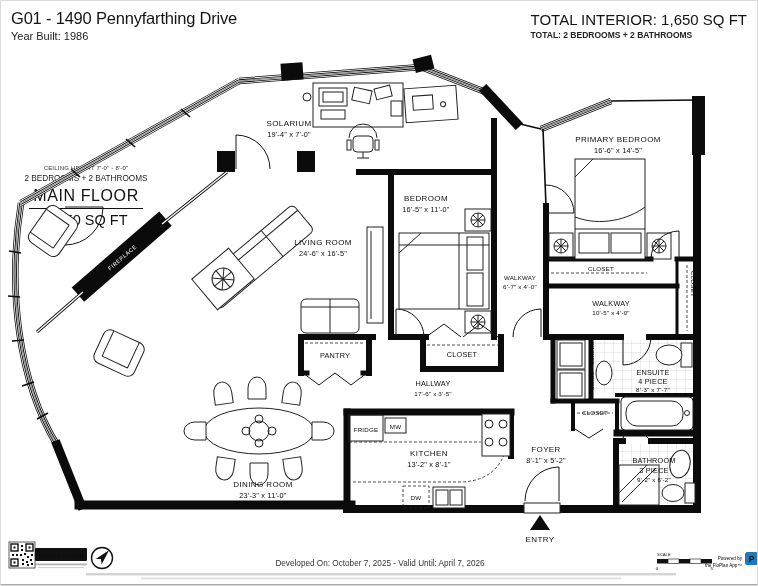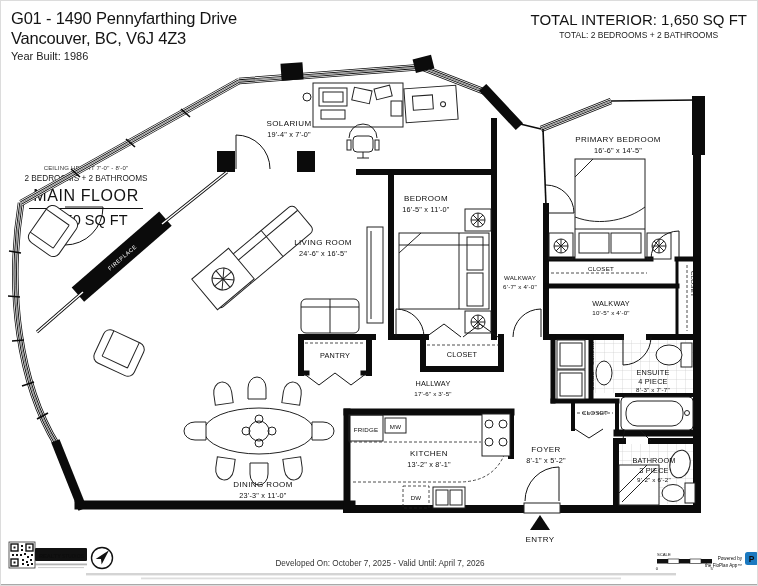--- a/index.html
+++ b/index.html
@@ -2,23 +2,23 @@
 <html><head>
 <meta charset="utf-8">
 <style>
   html,body{margin:0;padding:0;background:#fff;}
   .page{position:relative;width:758px;height:586px;background:#fff;overflow:hidden;
         border:1px solid #dcdcdc;box-sizing:border-box;
         font-family:"Liberation Sans",sans-serif;color:#111;}
   .hdr-left{position:absolute;left:10px;top:7px;line-height:1.22;}
   .hdr-left .l1,.hdr-left .l2{font-size:16.5px;letter-spacing:-.2px;color:#141414;}
   .hdr-left .yr{font-size:11px;margin-top:2px;color:#222;}
-  .hdr-right{position:absolute;right:10px;top:10px;text-align:center;}
+  .hdr-right{position:absolute;right:10px;top:10px;text-align:left;}
   .hdr-right .t1{font-size:15px;color:#141414;}
-  .hdr-right .t2{font-size:8.5px;margin-top:2px;color:#222;}
+  .hdr-right .t2{font-size:8.5px;margin-top:2px;color:#222;font-weight:bold;}
   .finfo{position:absolute;left:14px;top:164px;width:142px;text-align:center;}
   .finfo .ch{font-size:6px;color:#333;letter-spacing:.2px;}
   .finfo .rs{font-size:8.2px;margin-top:3px;color:#1a1a1a;}
   .finfo .fn{font-size:16px;letter-spacing:.6px;margin-top:4px;display:inline-block;
              padding:0 4px 3px 4px;border-bottom:1.6px solid #111;}
   .finfo .fa{font-size:14.5px;margin-top:3px;}
   svg{position:absolute;left:0;top:0;}
   .wall{stroke:#0b0b0b;fill:none;stroke-linecap:square;}
   .thin{stroke:#0b0b0b;stroke-width:1.6;fill:none;}
   .wv1{stroke:#0b0b0b;stroke-width:6.5;fill:none;}
@@ -41,21 +41,20 @@
   .fp{font-size:5.5px;letter-spacing:.6px;fill:#fff;text-anchor:middle;}
   .ft{fill:#333;}
 </style>
 </head>
 <body>
 
 <div class="page">
 
   <div class="hdr-left">
     <div class="l1">G01 - 1490 Pennyfarthing Drive</div>
-    <div class="l2">Vancouver, BC, V6J 4Z3</div>
     <div class="yr">Year Built: 1986</div>
   </div>
   <div class="hdr-right">
     <div class="t1">TOTAL INTERIOR: 1,650 SQ FT</div>
     <div class="t2">TOTAL: 2 BEDROOMS + 2 BATHROOMS</div>
   </div>
 
   <div class="finfo">
     <div class="ch">CEILING HEIGHT 7'-0" - 8'-0"</div>
     <div class="rs">2 BEDROOMS + 2 BATHROOMS</div>

